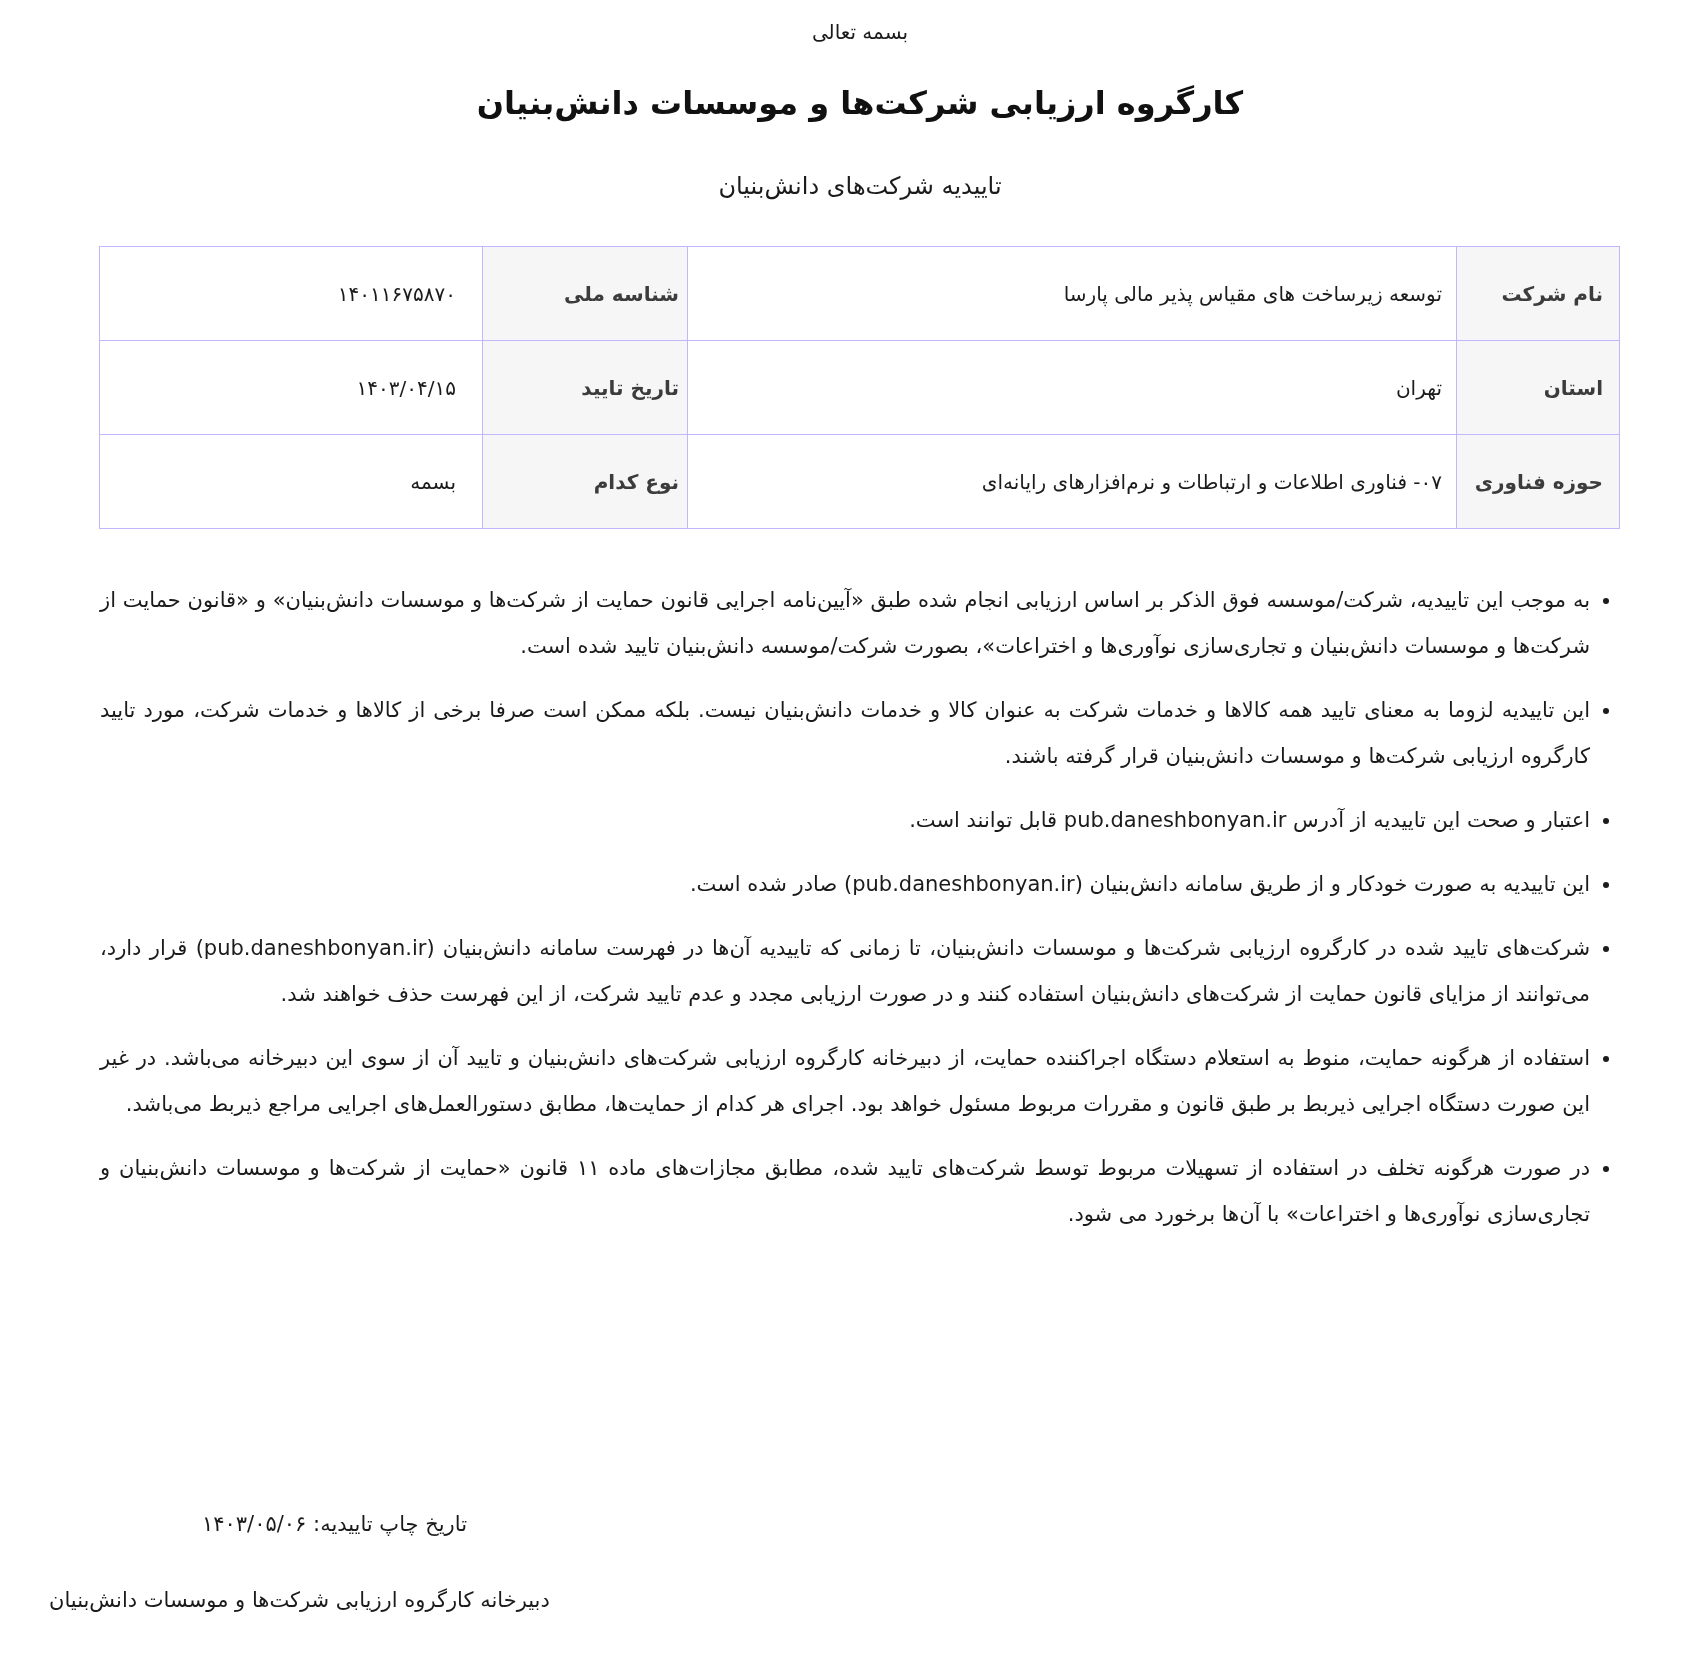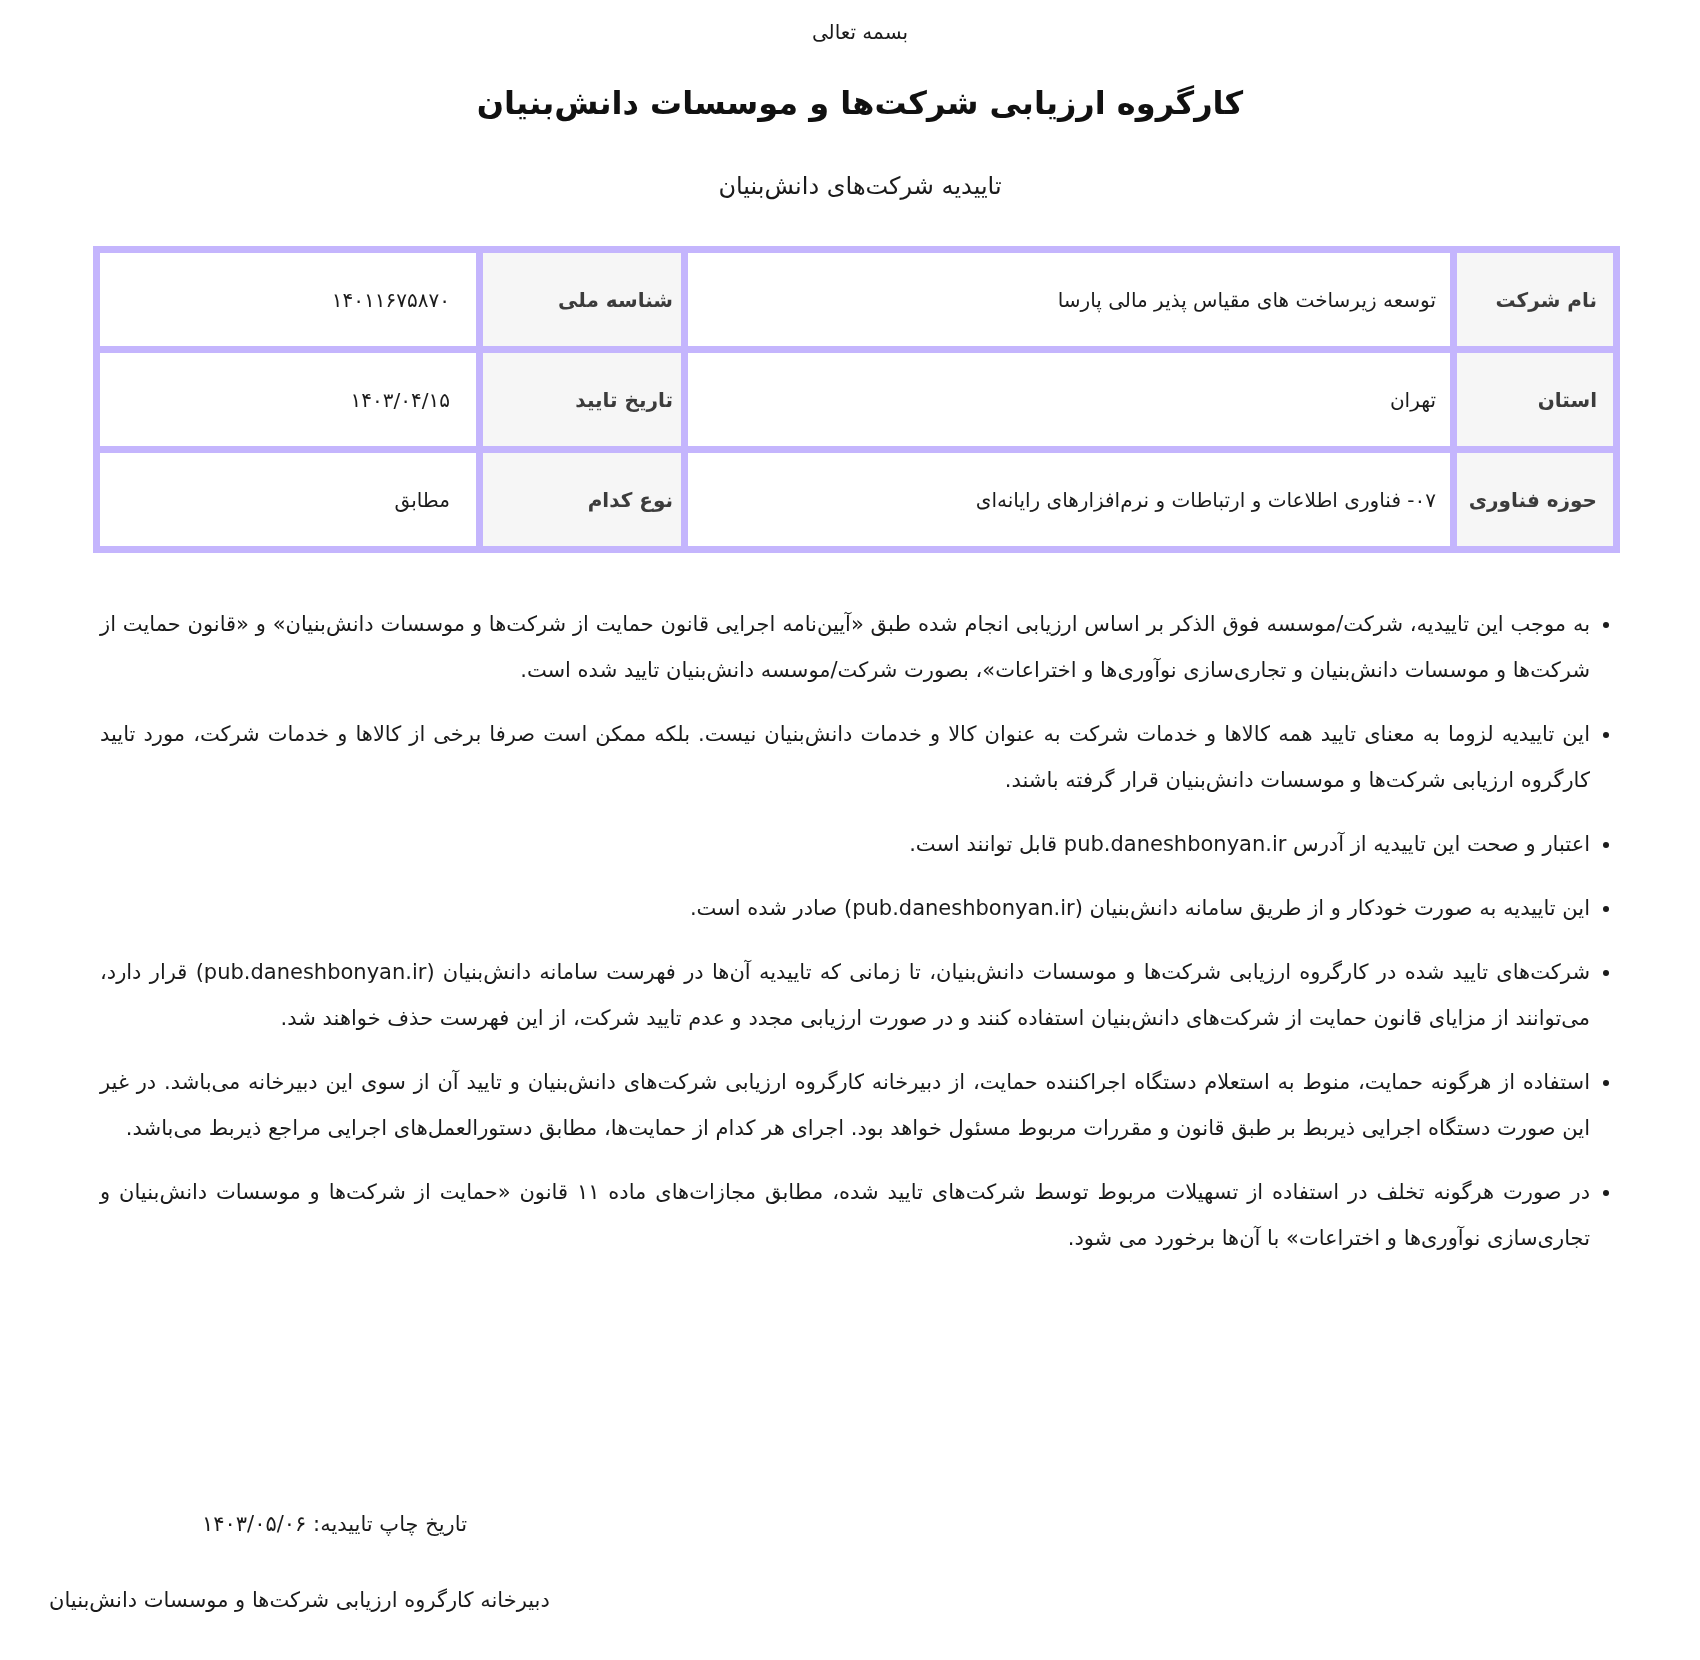--- a/index.html
+++ b/index.html
@@ -41,21 +41,21 @@
     color:#1b1b1b;
   }
   table.info{
     margin-top:46px;
     width:1520px;
     border-collapse:collapse;
     table-layout:fixed;
     font-size:20px;
   }
   table.info th, table.info td{
-    border:7px solid #c4b5fd;
+    border:1px solid #c4b5fd;
     height:93px;
     vertical-align:middle;
     text-align:right;
     font-weight:normal;
     overflow:hidden;
     white-space:nowrap;
   }
   table.info th{
     background:#f6f6f6;
     font-weight:bold;
@@ -123,21 +123,21 @@
         <tr>
           <th class="cell-head-outer">استان</th>
           <td class="cell-val-wide">تهران</td>
           <th class="cell-head-inner">تاریخ تایید</th>
           <td class="cell-val-narrow">۱۴۰۳/۰۴/۱۵</td>
         </tr>
         <tr>
           <th class="cell-head-outer">حوزه فناوری</th>
           <td class="cell-val-wide">۰۷- فناوری اطلاعات و ارتباطات و نرم‌افزارهای رایانه‌ای</td>
           <th class="cell-head-inner">نوع کدام</th>
-          <td class="cell-val-narrow">مطابق</td>
+          <td class="cell-val-narrow">بسمه</td>
         </tr>
       </tbody>
     </table>
 
     <ul class="notes">
       <li>به موجب این تاییدیه، شرکت/موسسه فوق الذکر بر اساس ارزیابی انجام شده طبق «آیین‌نامه اجرایی قانون حمایت از شرکت‌ها و موسسات دانش‌بنیان» و «قانون حمایت از شرکت‌ها و موسسات دانش‌بنیان و تجاری‌سازی نوآوری‌ها و اختراعات»، بصورت شرکت/موسسه دانش‌بنیان تایید شده است.</li>
       <li>این تاییدیه لزوما به معنای تایید همه کالاها و خدمات شرکت به عنوان کالا و خدمات دانش‌بنیان نیست. بلکه ممکن است صرفا برخی از کالاها و خدمات شرکت، مورد تایید کارگروه ارزیابی شرکت‌ها و موسسات دانش‌بنیان قرار گرفته باشند.</li>
       <li>اعتبار و صحت این تاییدیه از آدرس pub.daneshbonyan.ir قابل توانند است.</li>
       <li>این تاییدیه به صورت خودکار و از طریق سامانه دانش‌بنیان (pub.daneshbonyan.ir) صادر شده است.</li>
       <li>شرکت‌های تایید شده در کارگروه ارزیابی شرکت‌ها و موسسات دانش‌بنیان، تا زمانی که تاییدیه آن‌ها در فهرست سامانه دانش‌بنیان (pub.daneshbonyan.ir) قرار دارد، می‌توانند از مزایای قانون حمایت از شرکت‌های دانش‌بنیان استفاده کنند و در صورت ارزیابی مجدد و عدم تایید شرکت، از این فهرست حذف خواهند شد.</li>

